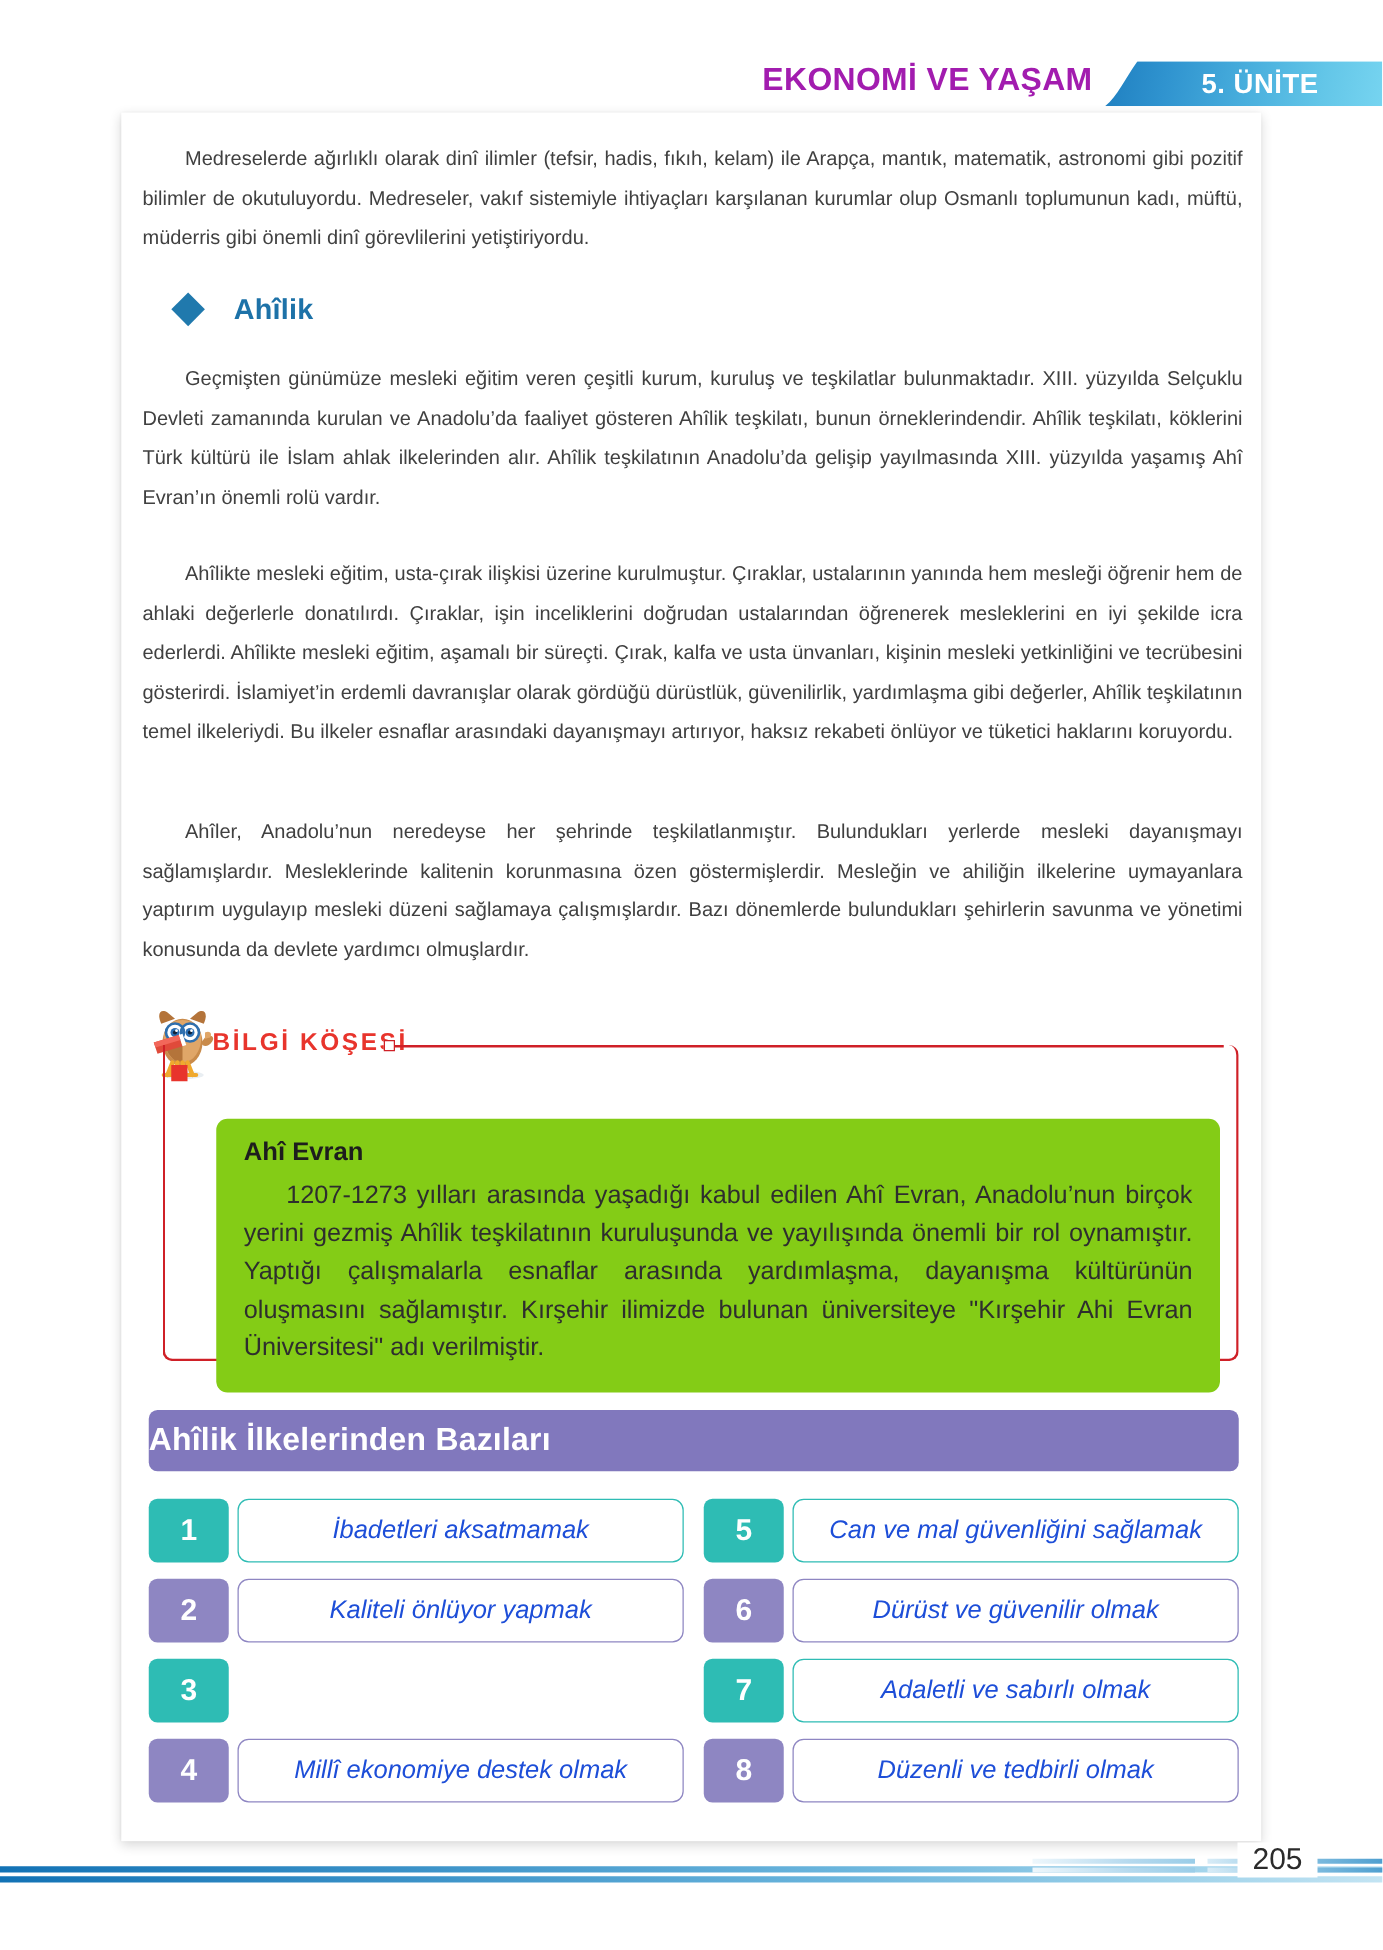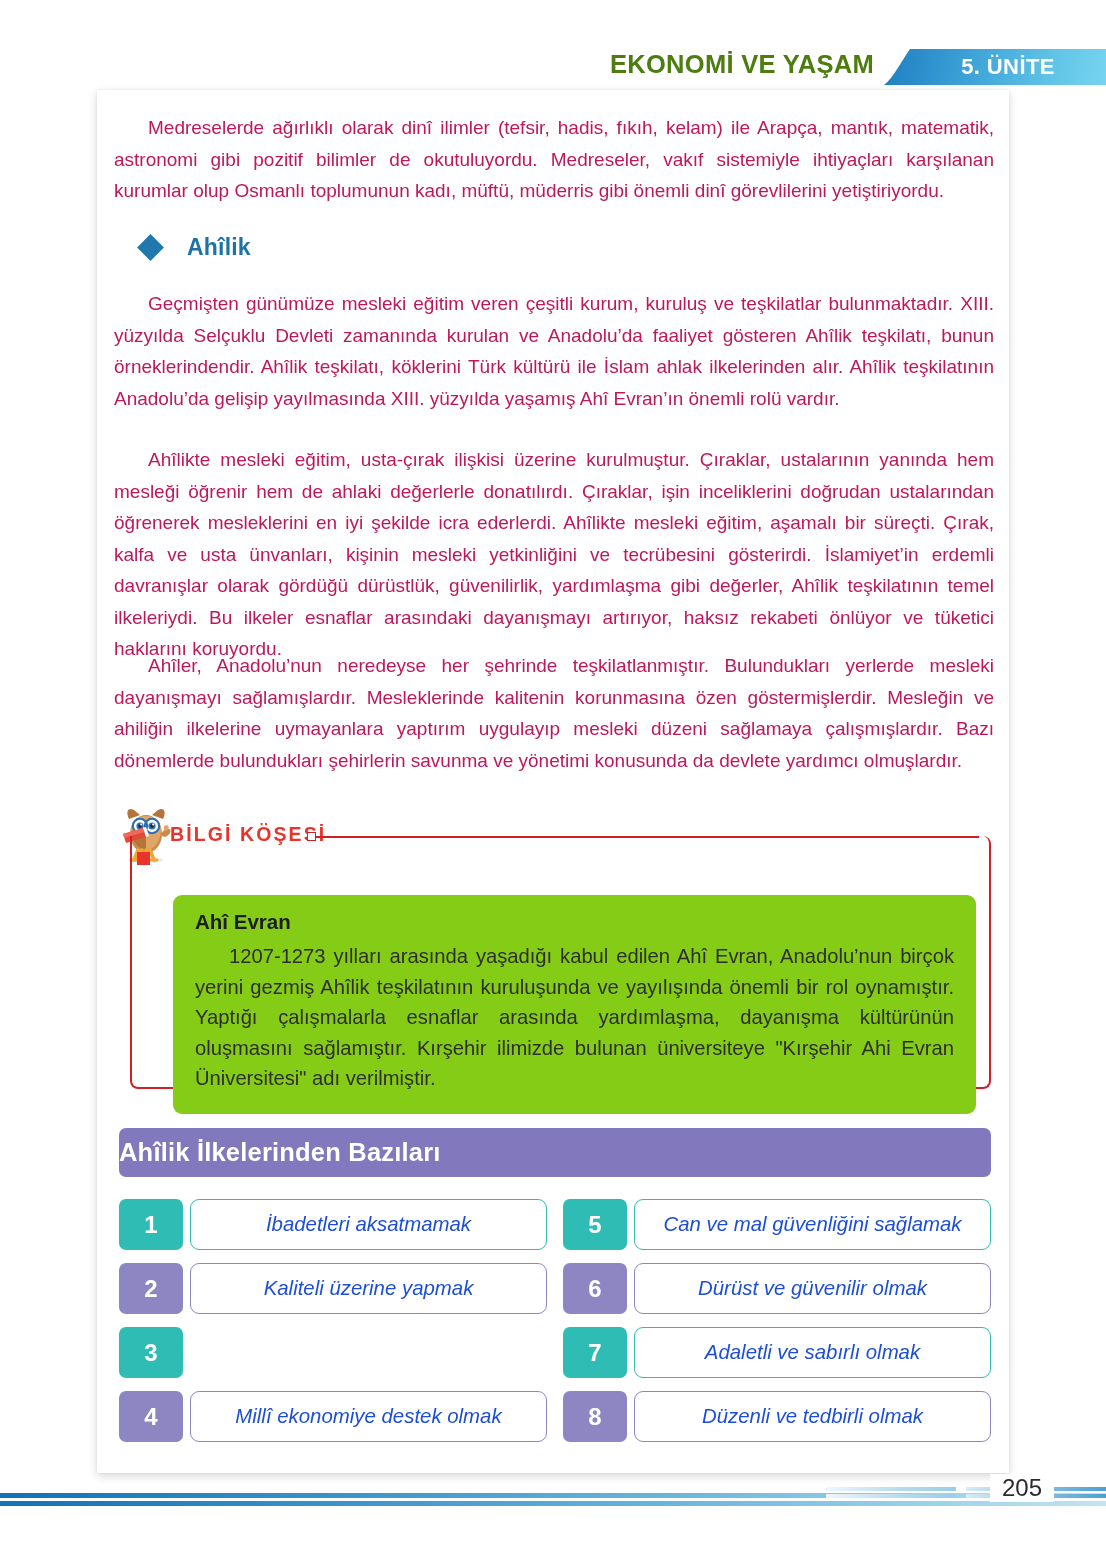--- a/index.html
+++ b/index.html
@@ -23,21 +23,21 @@
     left: 0;
     width: 1106px;
     height: 92px;
   }
   .header-title {
     position: absolute;
     right: 232px;
     top: 50px;
     font-size: 25.5px;
     font-weight: bold;
-    color: #4d7c0f;
+    color: #a21caf;
     letter-spacing: 0.3px;
     white-space: nowrap;
   }
   .unit-banner {
     position: absolute;
     right: 0;
     top: 49px;
     width: 222px;
     height: 36px;
     background: linear-gradient(100deg, #1f7fc0 0%, #2f93cf 22%, #49afdd 52%, #63c6e8 78%, #76d4f0 100%);
@@ -70,23 +70,23 @@
     height: 1383px;
     background: #ffffff;
     box-shadow: 0 3px 9px rgba(0,0,0,0.16), 0 0 2px rgba(0,0,0,0.07);
     box-sizing: border-box;
   }
 
   .body-text {
     position: absolute;
     left: 17px;
     width: 880px;
-    font-size: 19px;
+    font-size: 16px;
     line-height: 31.5px;
-    color: #be185d;
+    color: #404040;
     text-align: justify;
     text-indent: 34px;
     hyphens: manual;
   }
 
   
   #para-1 { top: 22px; }
   #para-2 { top: 198px; }
   #para-3 { top: 354px; }
   #para-4 { top: 560px; }
@@ -388,21 +388,21 @@
         <div class="principle-item">
           <div class="principle-num teal">1</div>
           <div class="principle-label">İbadetleri aksatmamak</div>
         </div>
         <div class="principle-item">
           <div class="principle-num teal">5</div>
           <div class="principle-label">Can ve mal güvenliğini sağlamak</div>
         </div>
         <div class="principle-item">
           <div class="principle-num purple">2</div>
-          <div class="principle-label purple">Kaliteli üzerine yapmak</div>
+          <div class="principle-label purple">Kaliteli önlüyor yapmak</div>
         </div>
         <div class="principle-item">
           <div class="principle-num purple">6</div>
           <div class="principle-label purple">Dürüst ve güvenilir olmak</div>
         </div>
         <div class="principle-item">
           <div class="principle-num teal">3</div>
         </div>
         <div class="principle-item">
           <div class="principle-num teal">7</div>

